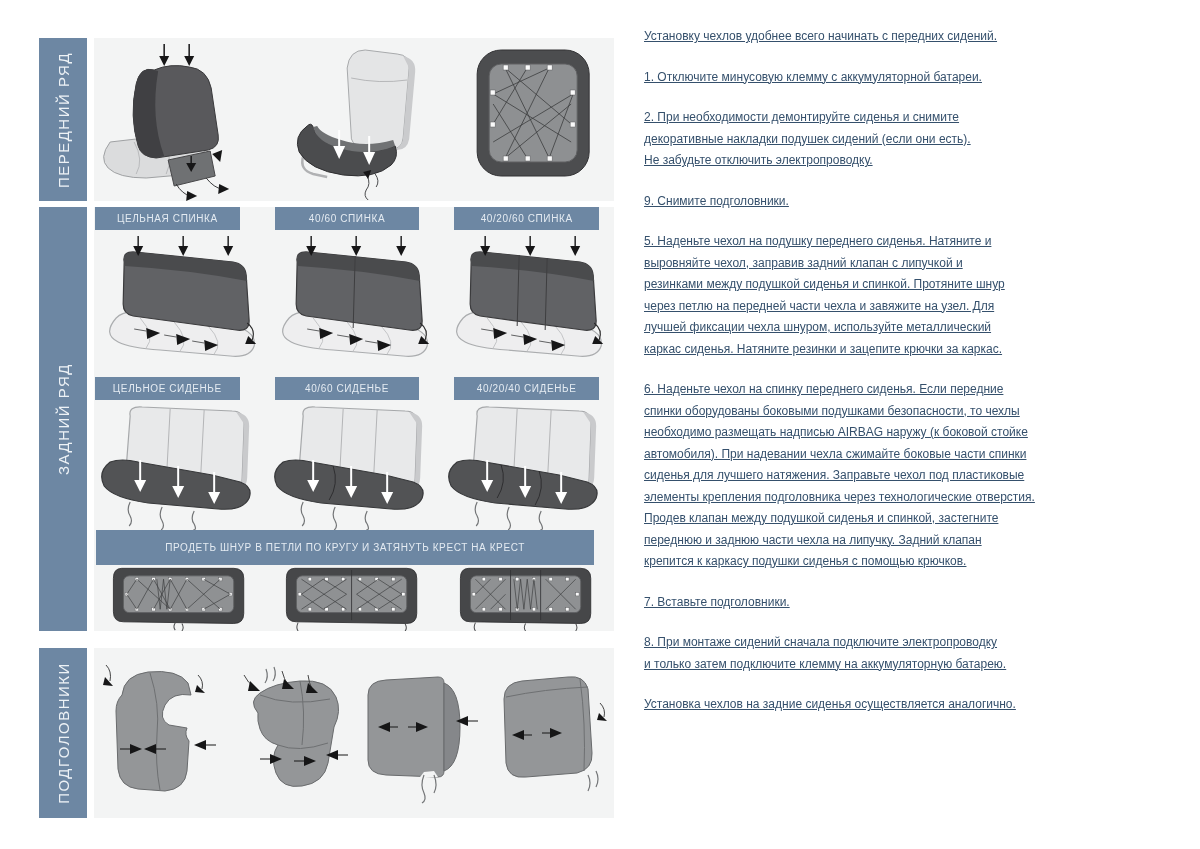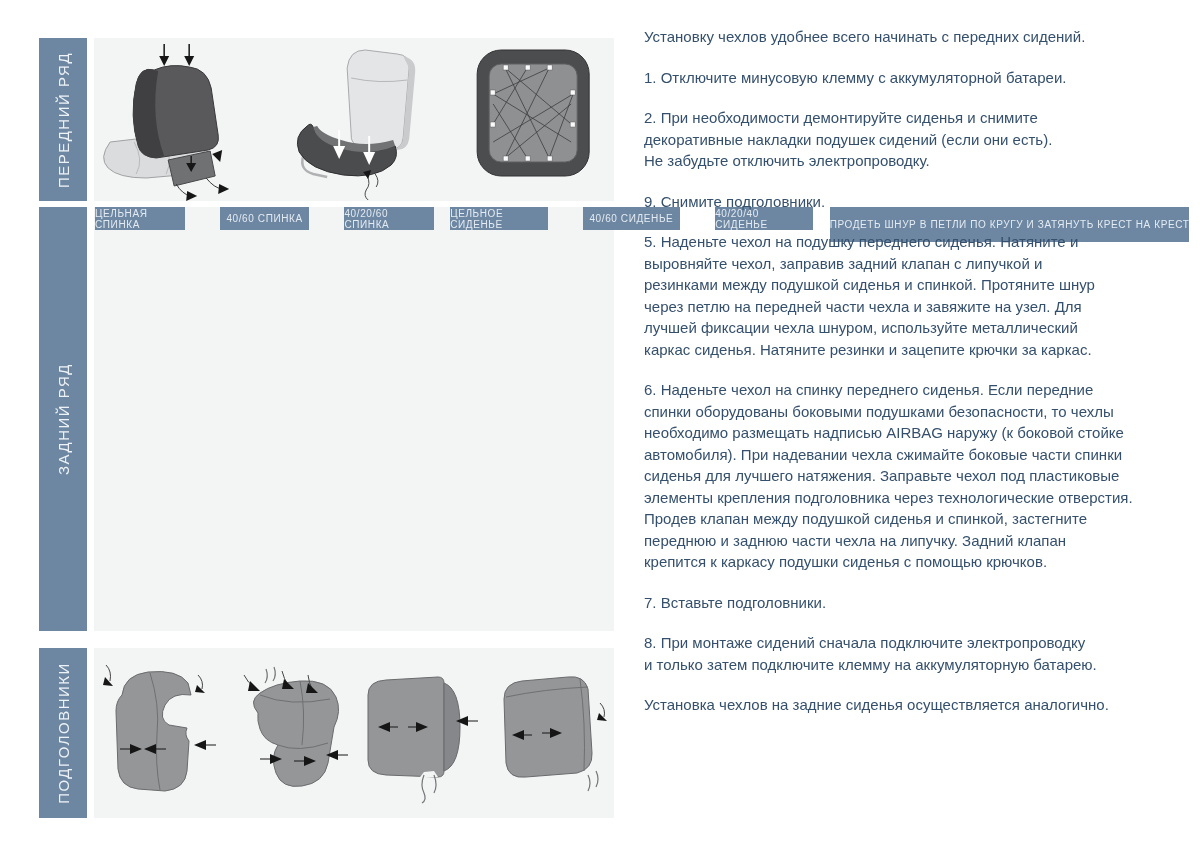--- a/index.html
+++ b/index.html
@@ -5,38 +5,38 @@
   html,body{margin:0;padding:0;background:#fff;}
   .page{position:relative;width:1200px;height:849px;background:#ffffff;overflow:hidden;
         font-family:"Liberation Sans","DejaVu Sans",sans-serif;}
   .diagram{position:absolute;left:39px;top:38px;}
   .sec{display:flex;}
   .sec1{margin-bottom:6px;}
   .sec2{margin-bottom:17px;}
   .side{width:48px;background:#6d87a3;position:relative;flex:none;}
   .side span{position:absolute;top:50%;left:50%;transform:translate(-50%,-50%) rotate(-90deg);
              white-space:nowrap;color:#edf2f6;font-size:15px;letter-spacing:1.5px;}
-  .panel{width:520px;margin-left:7px;background:#f3f4f4;display:flex;flex-direction:row;}
+  .panel{width:520px;margin-left:7px;background:#f3f4f4;display:flex;flex-direction:column;}
   .p1{height:163px;flex-direction:row;}
   .p2{height:424px;}
   .p3{height:170px;}
   .cell{flex:1;position:relative;}
   .cell svg{position:absolute;left:0;top:0;width:100%;height:100%;}
   .row{display:flex;flex:none;}
   .row-backs{height:145px;}
   .row-cush{height:128px;}
   .row-bott{flex:1;}
   .row-heads{flex:1;}
   .banner-row{display:flex;gap:35px;margin:0 15px 2px 1px;flex:none;}
   .banner{flex:1;height:23px;background:#6d87a3;color:#e4ebf2;font-size:10px;letter-spacing:0.6px;
           display:flex;align-items:center;justify-content:center;}
   .banner-full{height:35px;margin:0 20px 0 2px;background:#6d87a3;color:#e4ebf2;font-size:10px;
           letter-spacing:0.6px;display:flex;align-items:center;justify-content:center;flex:none;}
   .text{position:absolute;left:644px;top:26px;width:527px;color:#35506c;
-        font-size:15px;line-height:21.5px;}
+        font-size:12px;line-height:21.5px;text-decoration:underline;}
   .text p{margin:0 0 19px;white-space:pre-line;}
   .text p:last-child{margin-bottom:0;}
   .ln{stroke:#3c3d3f;stroke-width:0.8;}
   .seam{stroke:#3e3e40;stroke-width:1;fill:none;}
   .anchor{fill:#fafafa;stroke:#5c5d5f;stroke-width:0.5;}
   .blk{fill:#161617;}
   .tie{fill:none;stroke:#737577;stroke-width:1.2;}
 </style>
 </head>
 <body>

